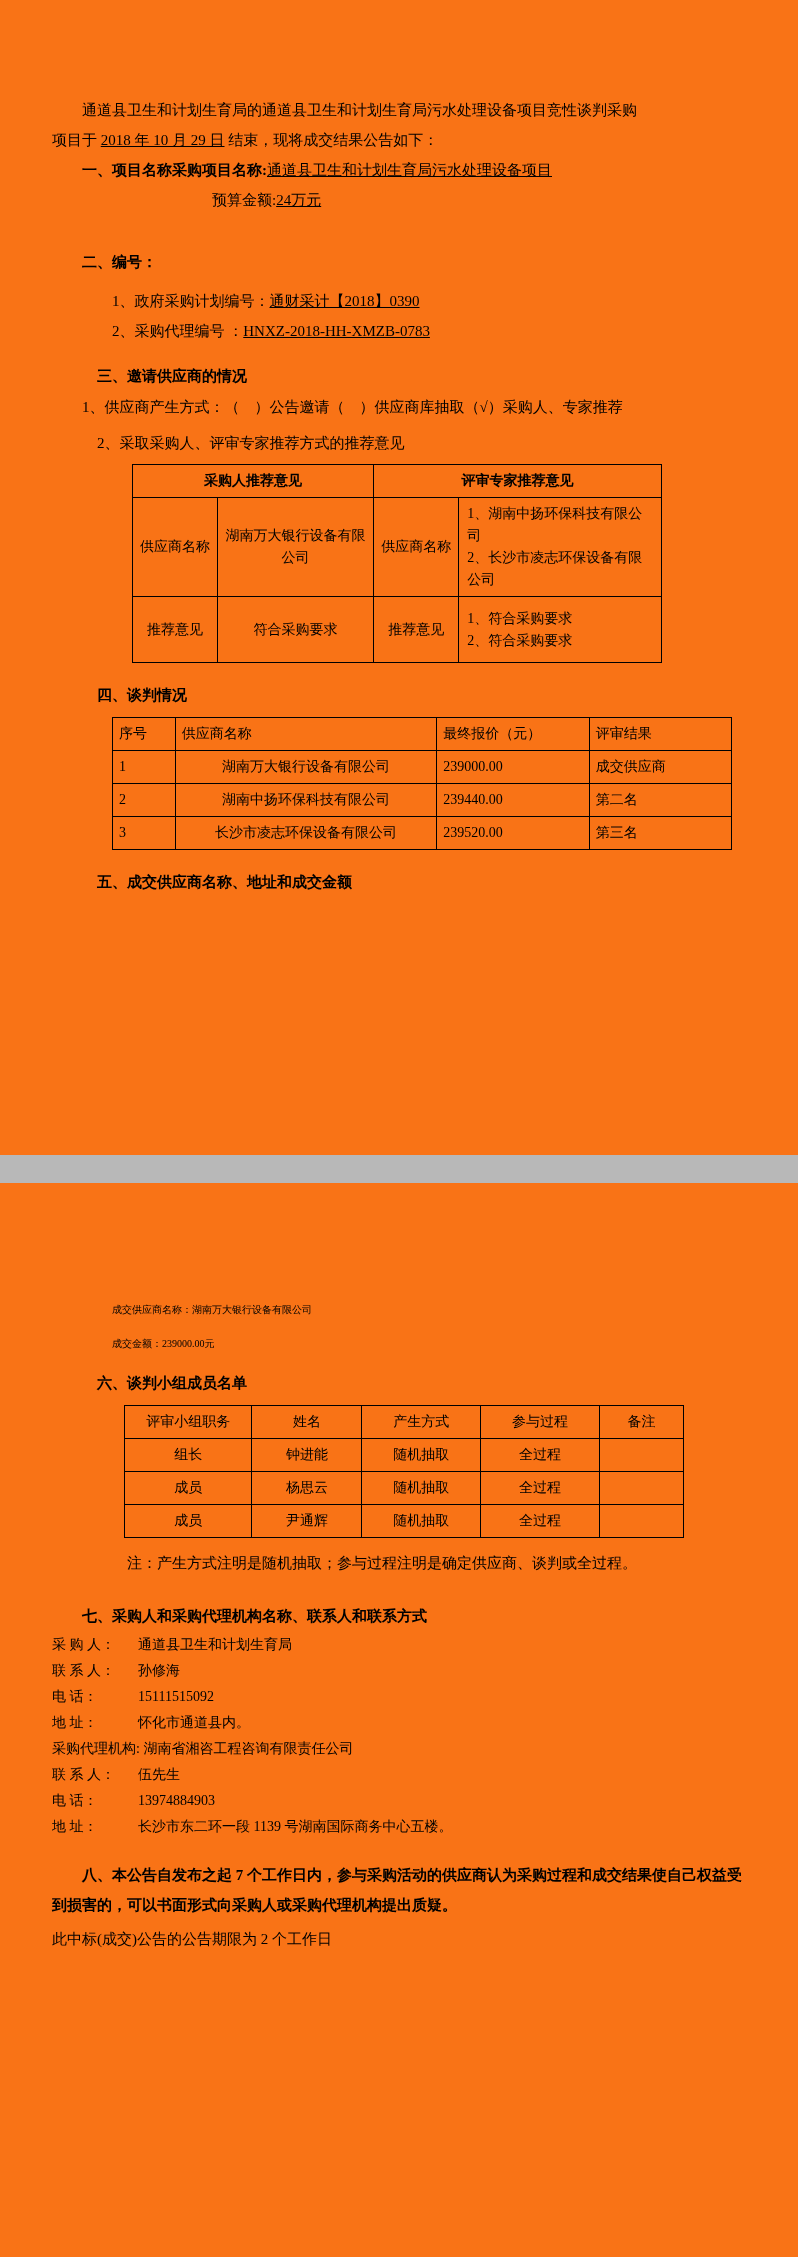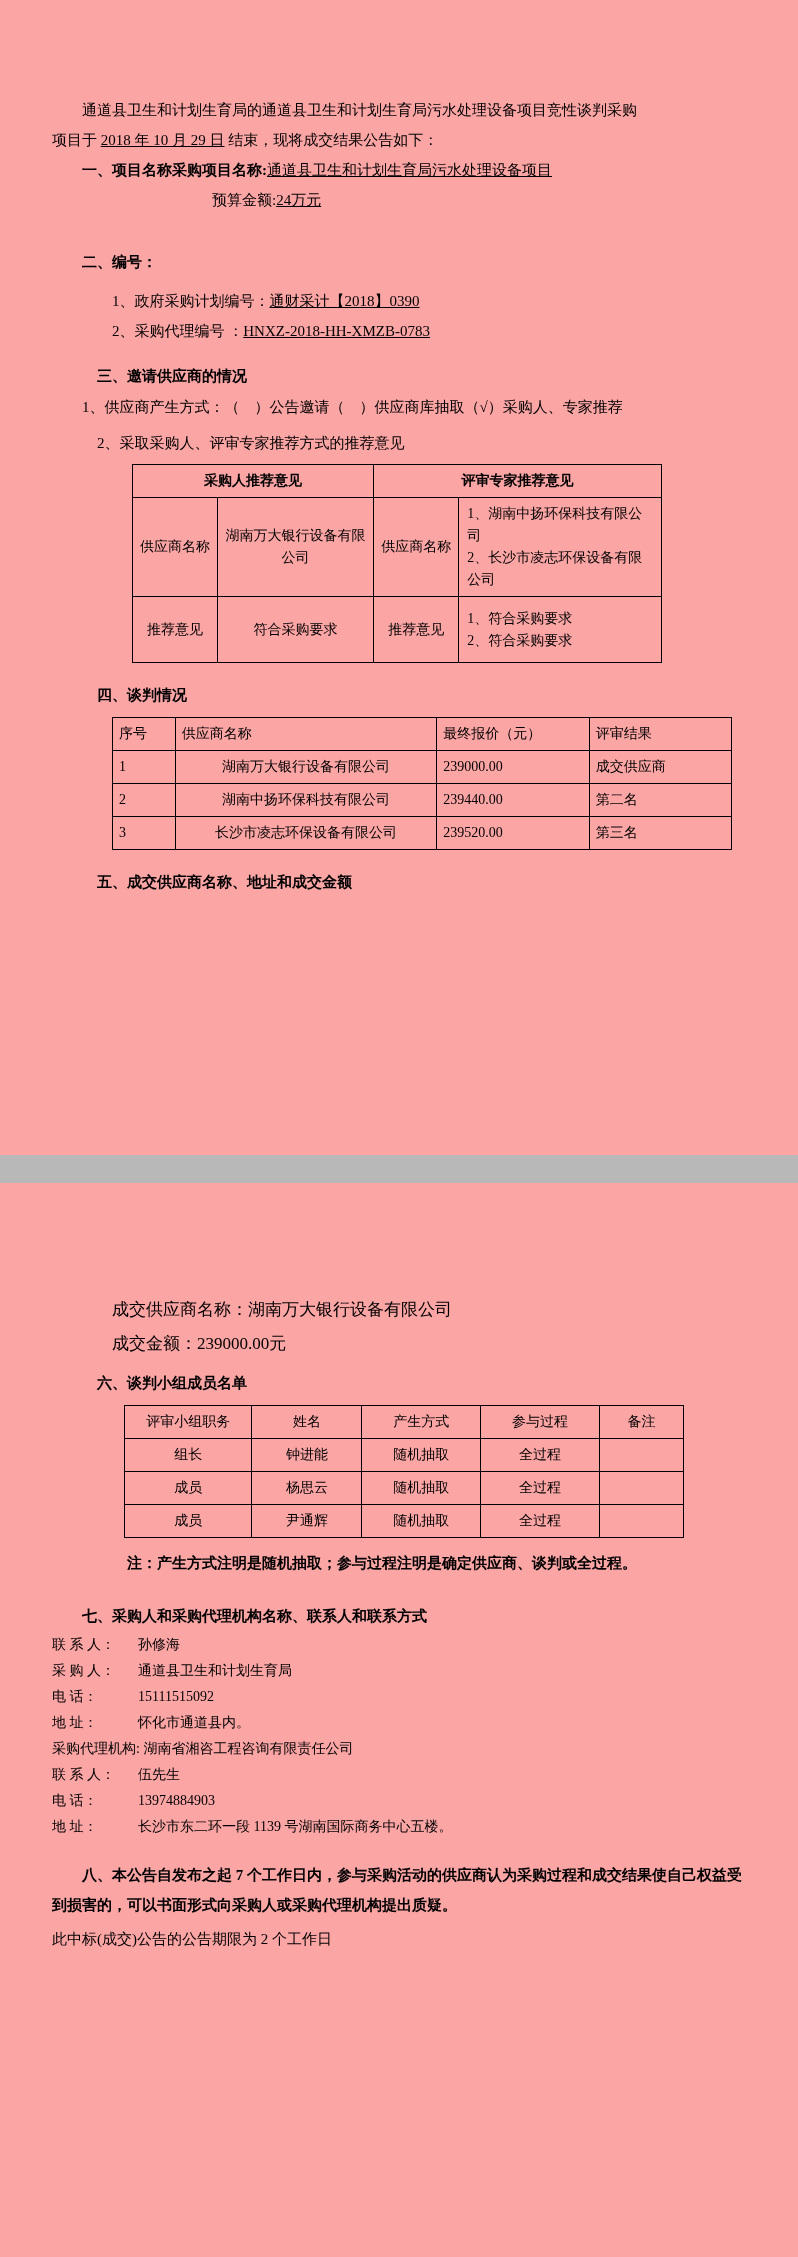--- a/index.html
+++ b/index.html
@@ -6,40 +6,40 @@
     margin: 0;
     padding: 0;
     background: #b8b8b8;
   }
   body {
     width: 798px;
     font-family: "Liberation Serif", "DejaVu Serif", serif;
     color: #000;
   }
   .page {
-    background: #fca5a5;
+    background: #f97316;
     width: 798px;
     box-sizing: border-box;
     padding: 0 52px;
     position: relative;
   }
   .page-1 { height: 1155px; padding-top: 95px; }
   .gap { height: 28px; background: #b8b8b8; }
   .page-2 { height: 1074px; padding-top: 110px; }
 
   p { margin: 0; }
 
   .line {
     font-size: 15px;
     line-height: 30px;
   }
   .indent2 { text-indent: 30px; }
   .indent3 { text-indent: 45px; }
   .indent4 { text-indent: 60px; }
-  .indent5 { text-indent: 75px; font-weight: bold; }
+  .indent5 { text-indent: 75px; }
   .bold { font-weight: bold; }
   .u { text-decoration: underline; }
   .center-ish { margin-left: 160px; }
 
   .sec-title {
     font-size: 15px;
     font-weight: bold;
     line-height: 32px;
   }
 
@@ -69,21 +69,21 @@
   .tbl-neg td { }
   .tbl-neg td.nm { text-align: center; }
 
   .tbl-members {
     width: 560px;
     margin: 6px 0 0 72px;
   }
   .tbl-members td { text-align: center; }
 
   .blk {
-    font-size: 17px;
+    font-size: 10px;
     line-height: 34px;
   }
   .contact {
     font-size: 14px;
     line-height: 26px;
   }
   .contact .lbl { display: inline-block; width: 86px; }
   .para-just {
     font-size: 15px;
     line-height: 30px;
@@ -221,24 +221,24 @@
       <td></td>
     </tr>
   </tbody>
     </table>
 
   <p class="line indent5" style="margin-top:10px">注：产生方式注明是随机抽取；参与过程注明是确定供应商、谈判或全过程。</p>
 
   <p class="sec-title indent2" style="margin-top:22px">七、采购人和采购代理机构名称、联系人和联系方式</p>
 
   <p class="contact">
+    <span class="lbl">采 购 人：</span><span>通道县卫生和计划生育局</span>
+  </p>
+  <p class="contact">
     <span class="lbl">联 系 人：</span><span>孙修海</span>
-  </p>
-  <p class="contact">
-    <span class="lbl">采 购 人：</span><span>通道县卫生和计划生育局</span>
   </p>
   <p class="contact">
     <span class="lbl">电    话：</span><span>15111515092</span>
   </p>
   <p class="contact">
     <span class="lbl">地    址：</span><span>怀化市通道县内。</span>
   </p>
   <p class="contact">
     <span>采购代理机构:</span>
     <span>湖南省湘咨工程咨询有限责任公司</span>

